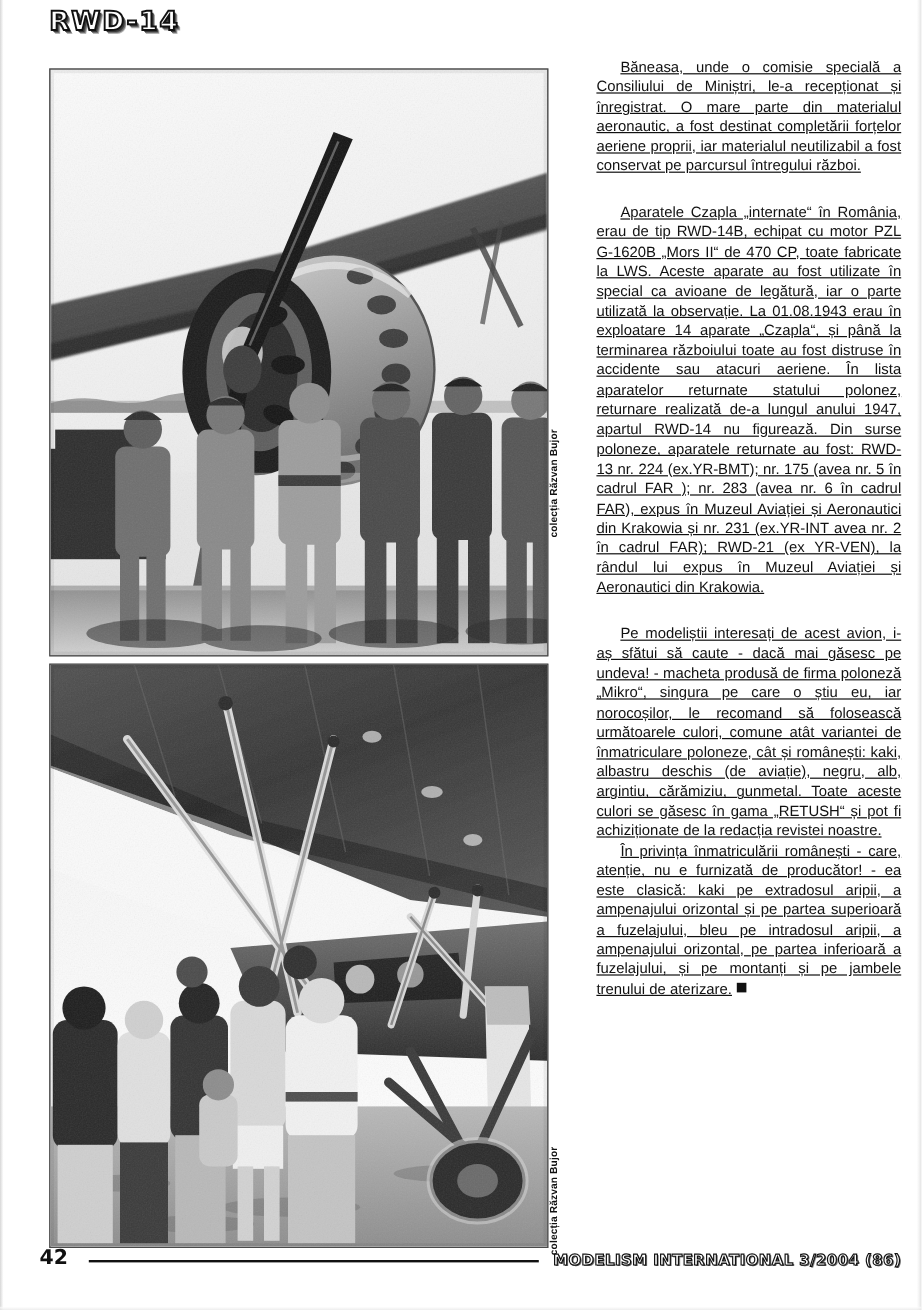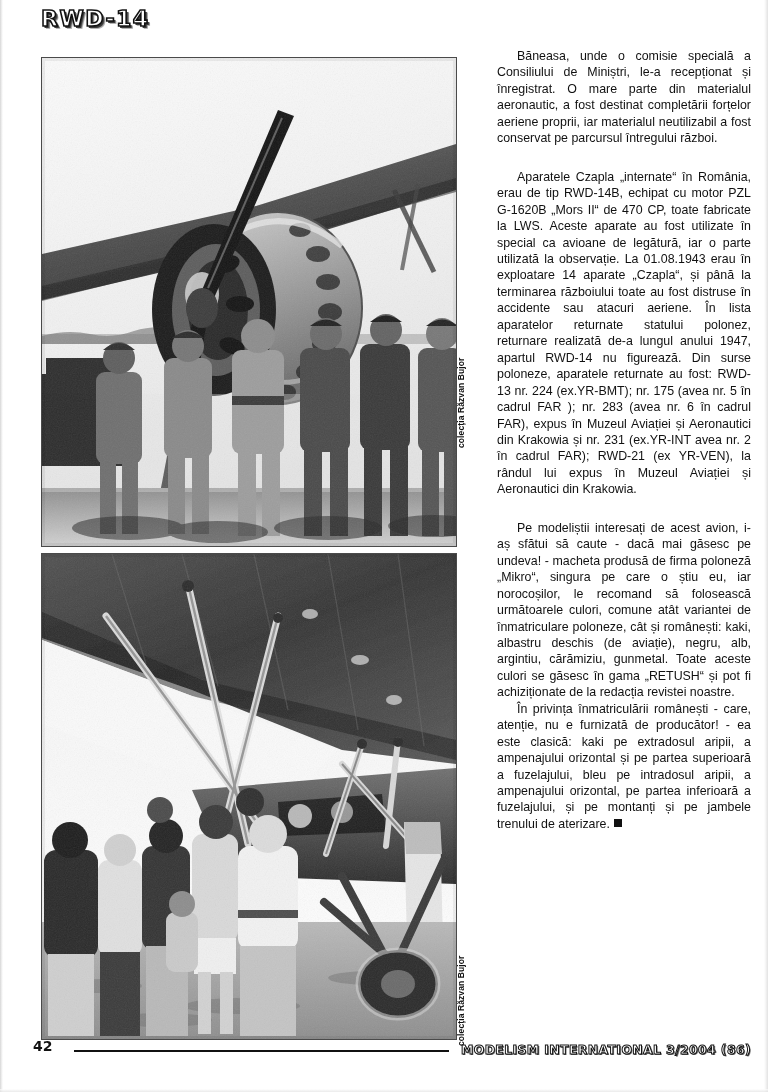--- a/index.html
+++ b/index.html
@@ -89,36 +89,36 @@
     position: absolute;
     left: 497px;
     top: 48px;
     width: 254px;
     font-size: 12.4px;
     line-height: 16.45px;
     text-align: justify;
     color: #111111;
     font-family: "Liberation Sans", sans-serif;
   }
-  .column p { margin: 0; text-indent: 20px; }
+  .column p { margin: 0; text-indent: 20px; text-decoration: underline; }
   .column p.gap { margin-top: 22px; }
   .endmark {
     display: inline-block;
     width: 8px; height: 8px;
     background: #111;
     margin-left: 4px;
     vertical-align: 1px;
   }
 
   
   .page-number {
     position: absolute;
     left: 33px;
     top: 1038px;
-    font-size: 14px;
+    font-size: 17px;
     font-weight: bold;
     color: #111;
     font-family: "DejaVu Sans", sans-serif;
   }
   .footer-rule {
     position: absolute;
     left: 74px;
     top: 1050px;
     width: 375px;
     height: 2.4px;

